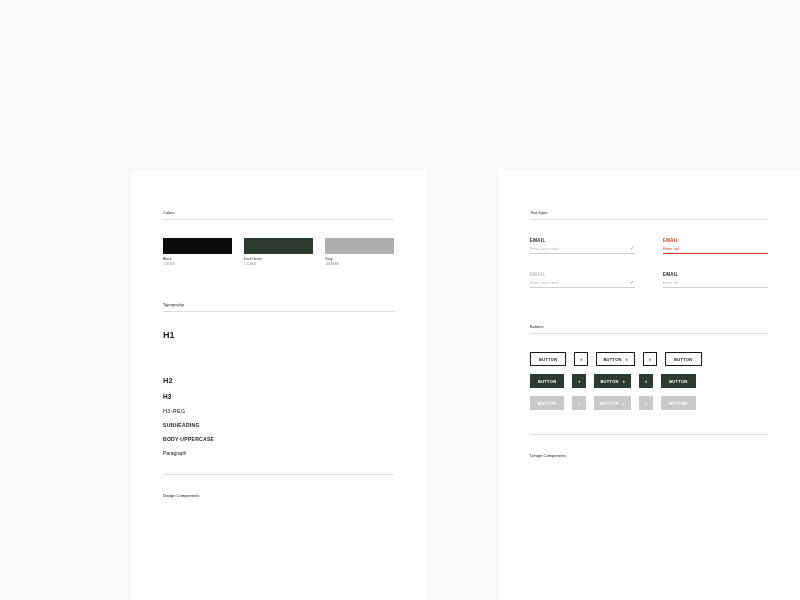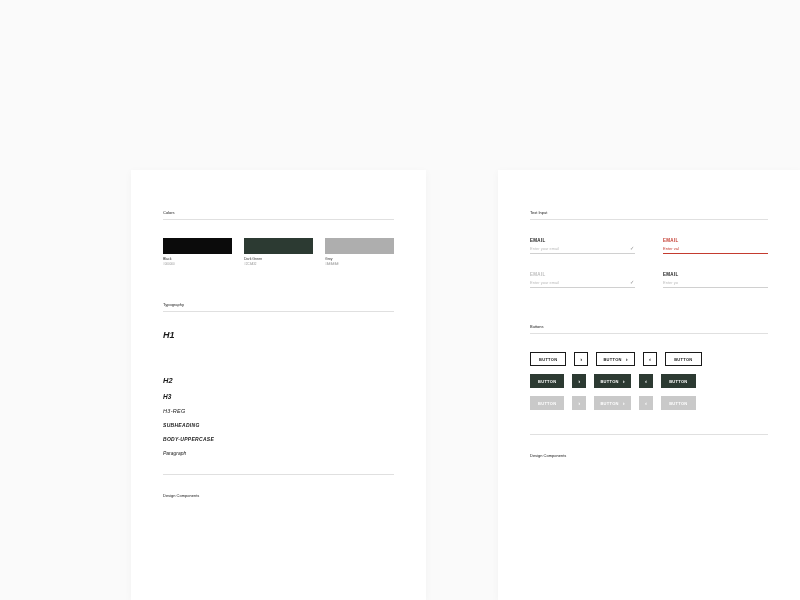--- a/index.html
+++ b/index.html
@@ -60,21 +60,21 @@
     margin-top: 3px;
     font-weight: 500;
   }
   .swatch-sub {
     font-size: 3px;
     color: #999;
     margin-top: 1px;
   }
 
   .typo-block { margin-top: 36px; }
-  .typo-list > div { margin-bottom: 8px; color: #1a1a1a; font-style: italic; }
+  .typo-list > div { margin-bottom: 8px; color: #1a1a1a; }
   .t-h1    { font-size: 9px;  font-weight: 700; }
   .t-h2    { font-size: 7.5px; font-weight: 700; margin-top: 36px; }
   .t-h3    { font-size: 6.5px; font-weight: 700; }
   .t-h3r   { font-size: 5.5px; font-weight: 400; letter-spacing:.3px;}
   .t-sub   { font-size: 5px;   font-weight: 700; letter-spacing:.3px;}
   .t-body  { font-size: 5px;   font-weight: 600; letter-spacing:.3px;}
   .t-para  { font-size: 5px;   font-weight: 400; }
 
   .footer-label {
     font-size: 4px;

